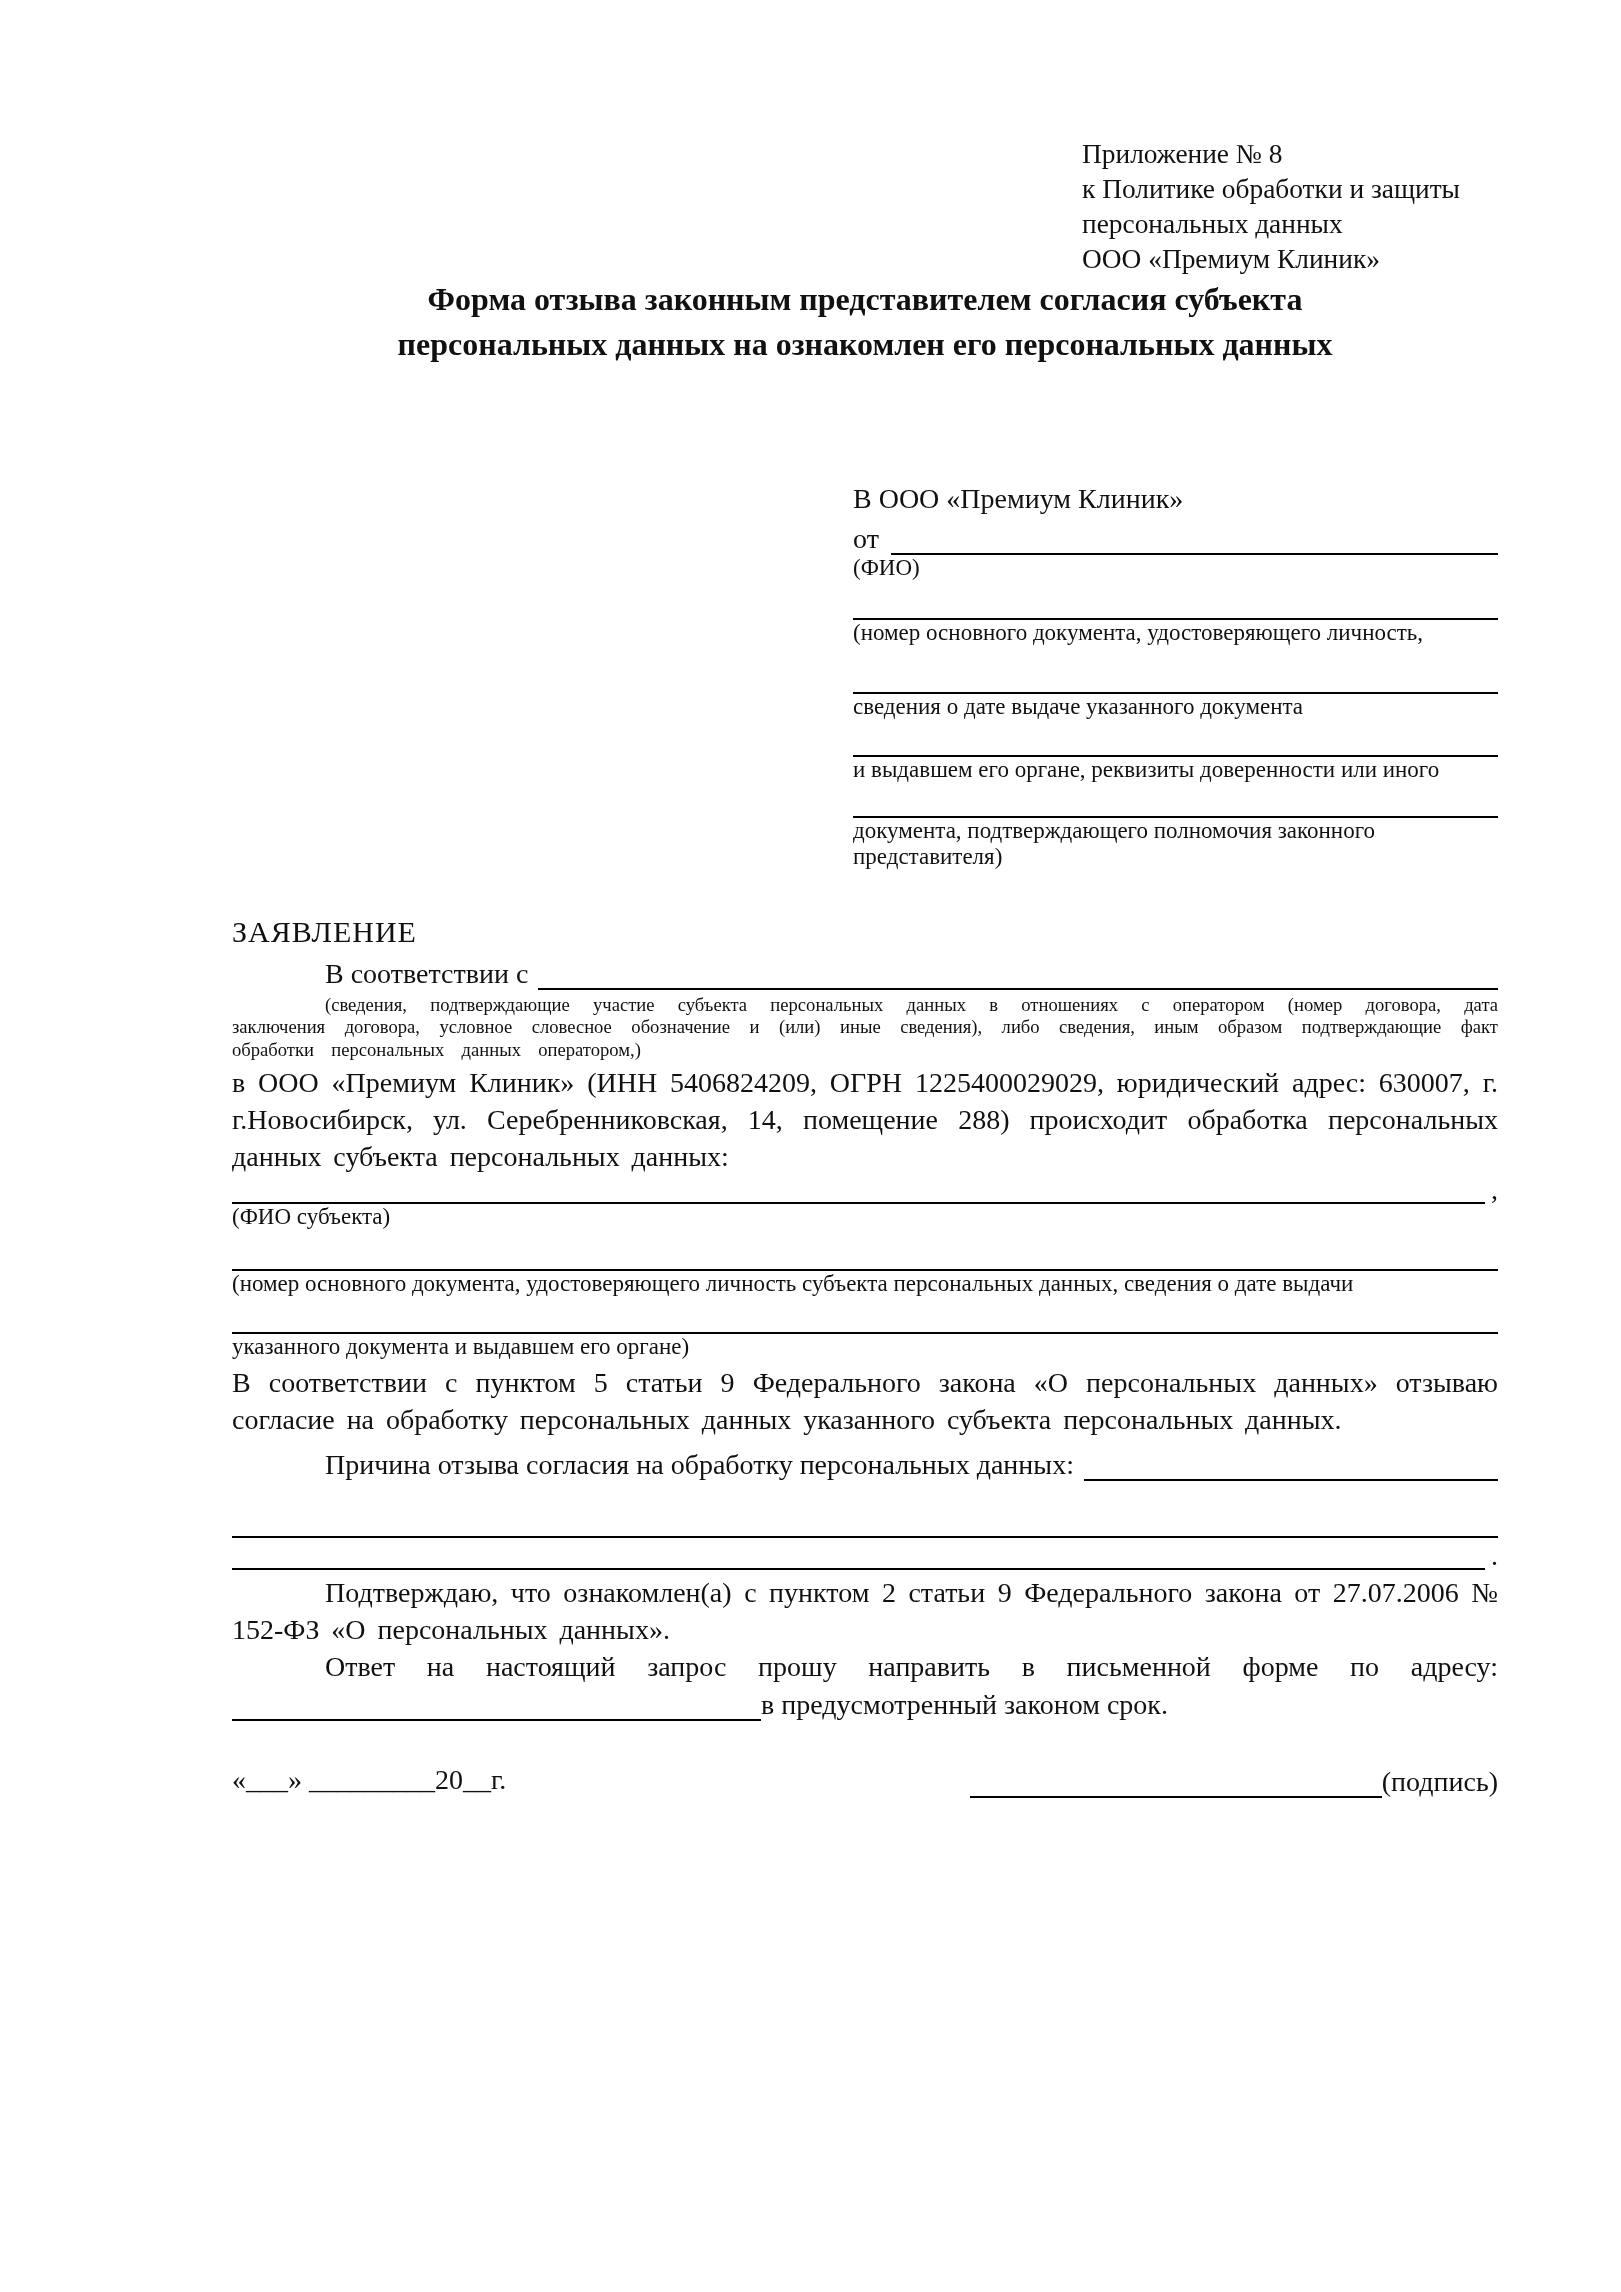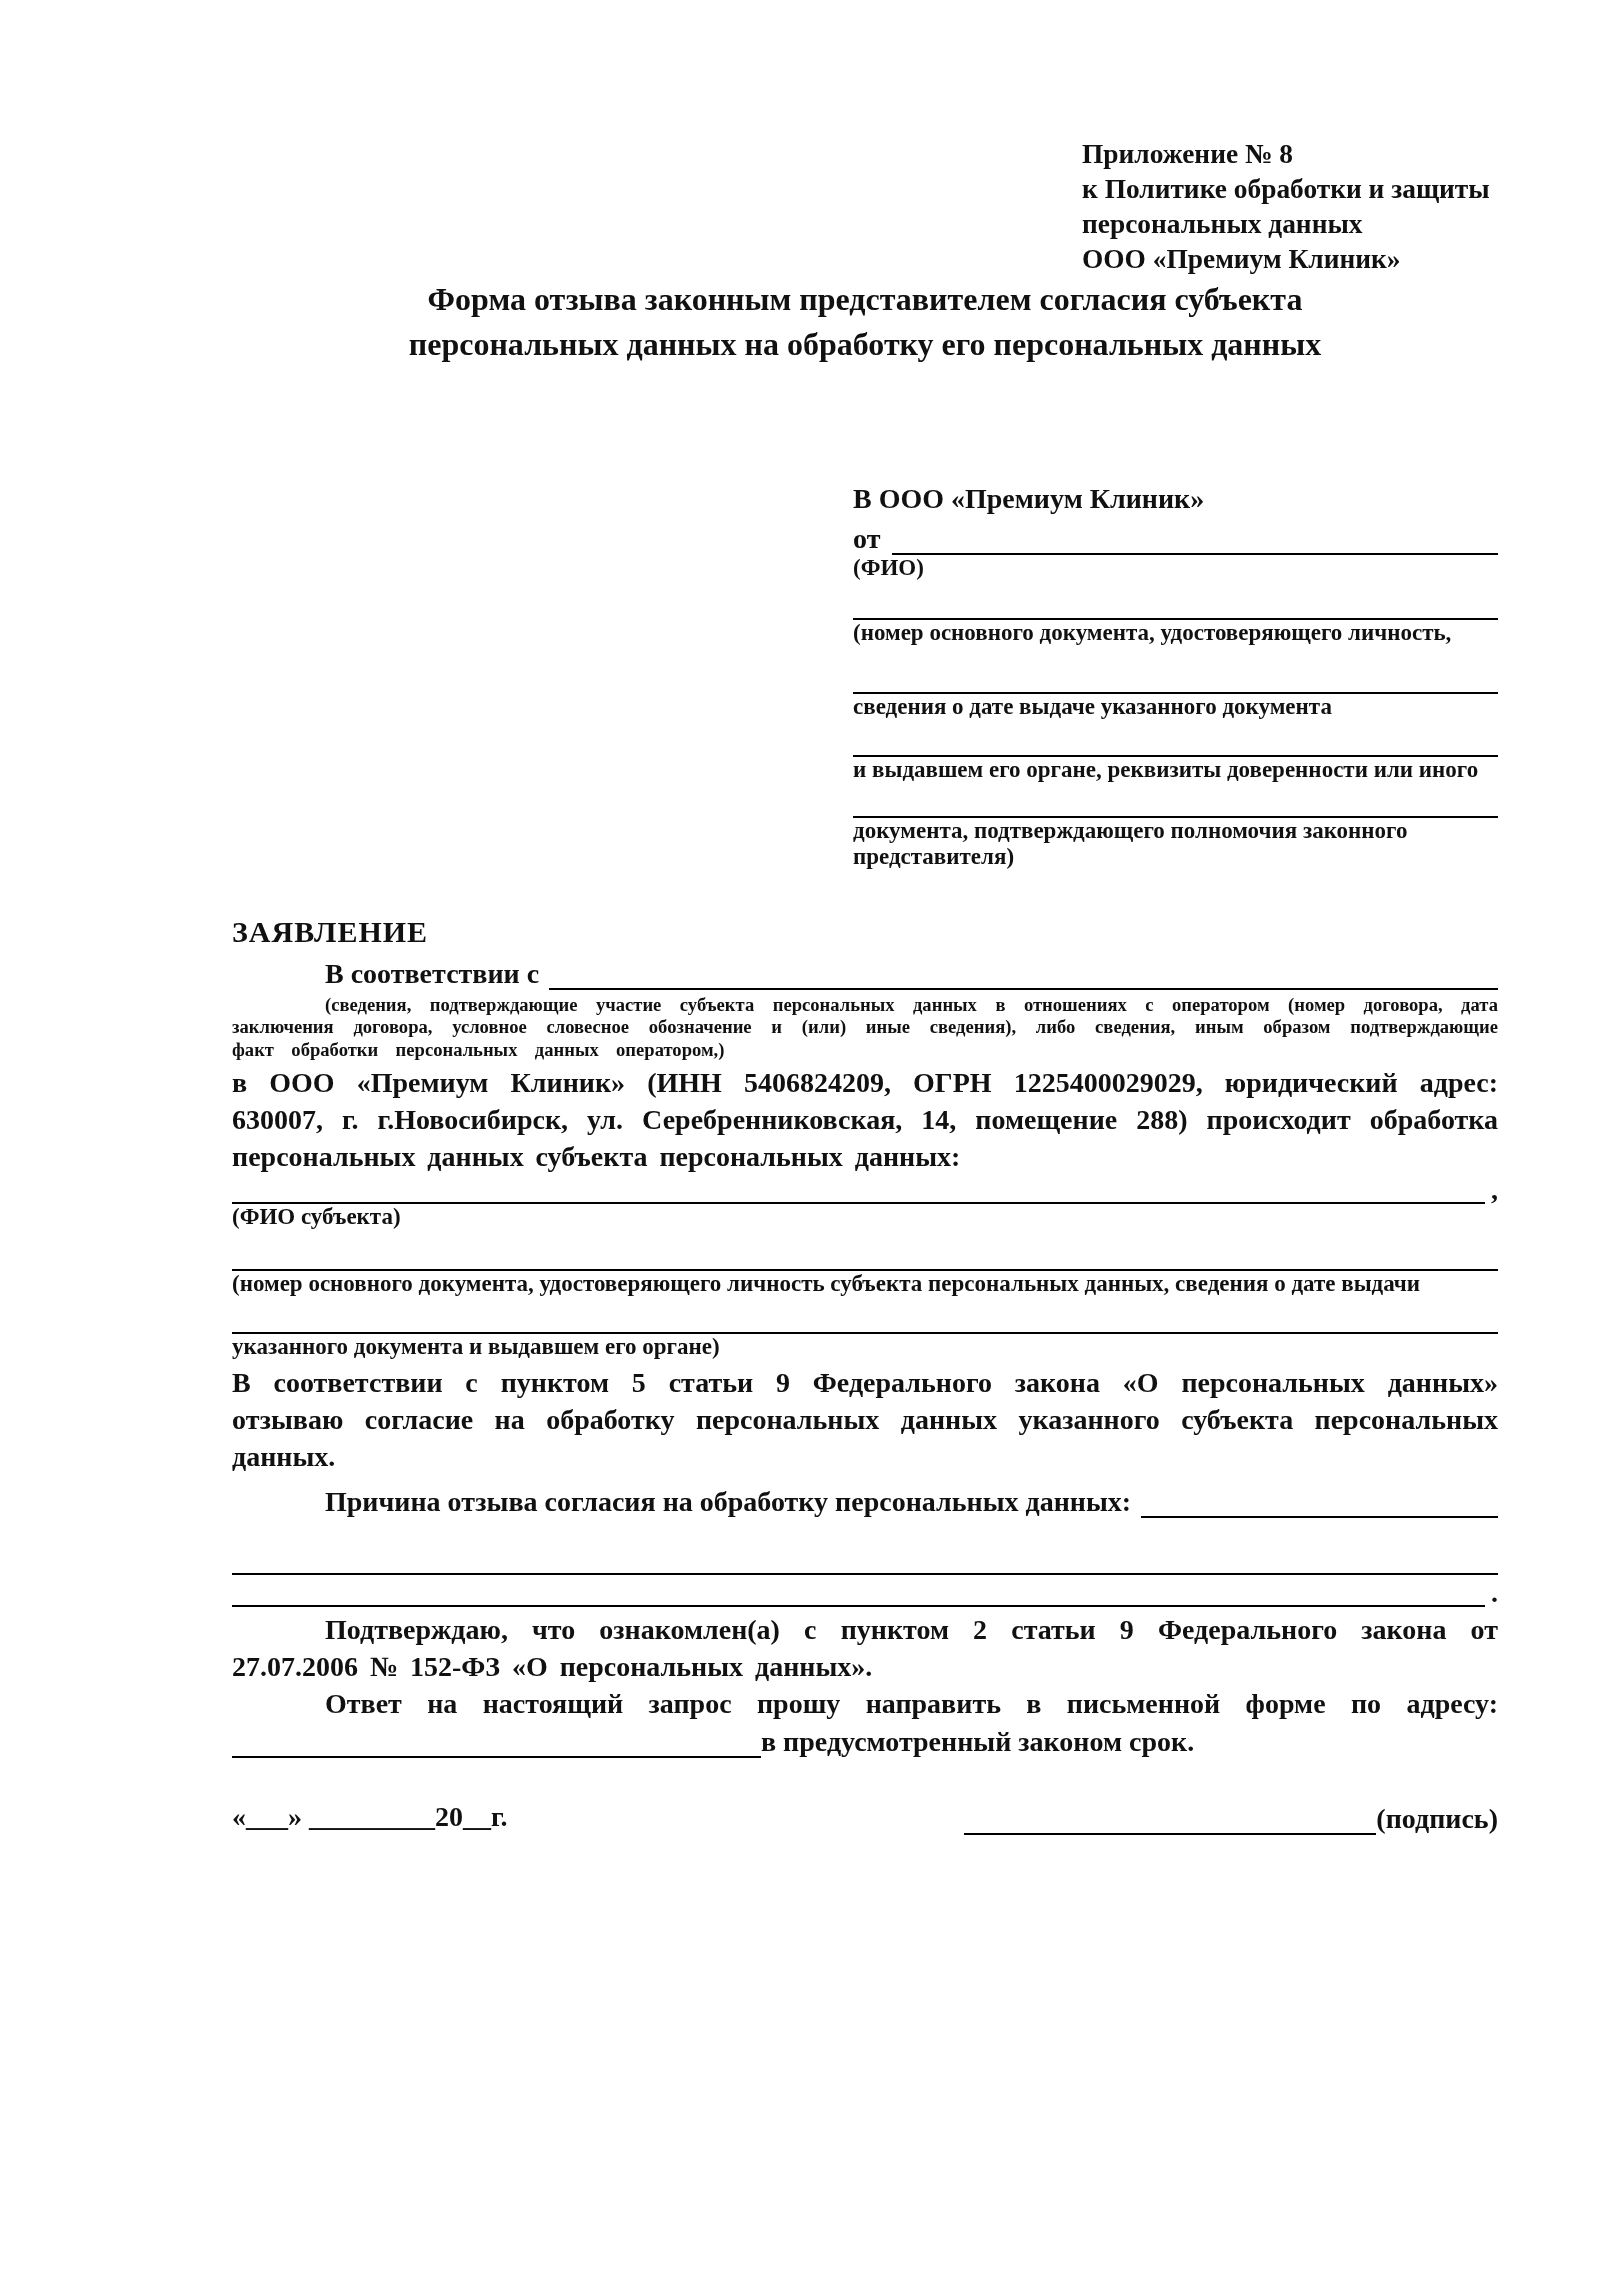--- a/index.html
+++ b/index.html
@@ -1,15 +1,15 @@
 <!DOCTYPE html>
 <html><head>
 <meta charset="utf-8">
 <style>
-  * { margin:0; padding:0; box-sizing:border-box;font-weight:bold; }
+  * { margin:0; padding:0; box-sizing:border-box; }
   html, body { background:#ffffff; }
   body { font-family:"Liberation Serif","DejaVu Serif",serif; color:#111; }
   .page {
     position:relative; width:1621px; height:2293px; margin:0 auto;
     background:#fff; overflow:hidden;
     padding:137px 123px 0 232px;
     font-size:28px; line-height:37px;
   }
   
   .hdr { width:416px; margin-left:auto; font-size:27.4px; line-height:35px; text-align:left; }
@@ -56,21 +56,21 @@
 
   <div class="hdr">
     <div>Приложение № 8</div>
     <div>к Политике обработки и защиты</div>
     <div>персональных данных</div>
     <div>ООО «Премиум Клиник»</div>
   </div>
 
   <div class="title">
     <div>Форма отзыва законным представителем согласия субъекта</div>
-    <div>персональных данных на обработку его персональных данных</div>
+    <div>персональных данных на ознакомлен его персональных данных</div>
   </div>
 
   <div class="addr">
     <div class="to">В ООО «Премиум Клиник»</div>
     <div class="from-row">
       <span class="lbl">от</span>
       <span class="fill"></span>
     </div>
     <div class="cap">(ФИО)</div>
 

